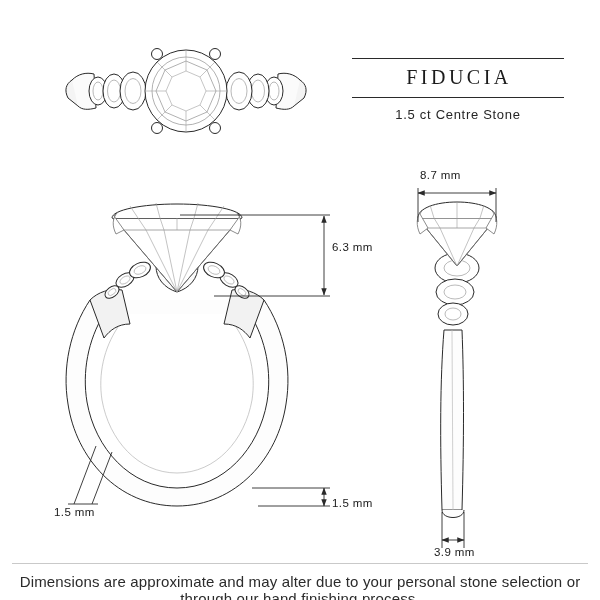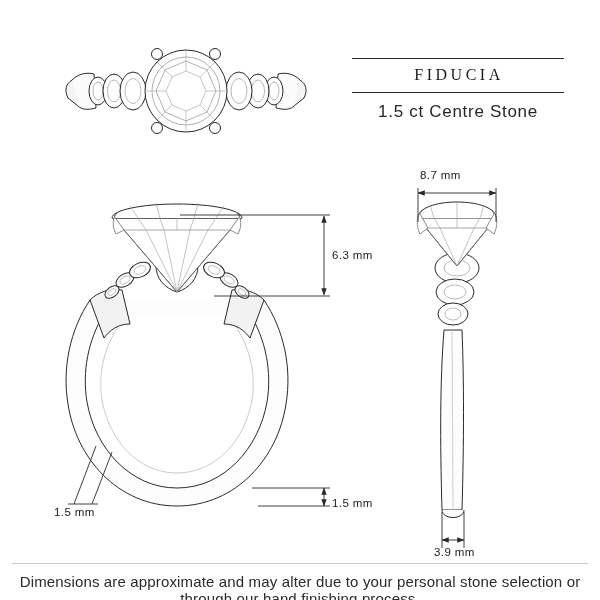--- a/index.html
+++ b/index.html
@@ -28,34 +28,34 @@
     top: 58px;
     width: 212px;
     text-align: center;
   }
   #title-rule-top {
     width: 100%;
     height: 1px;
     background: #2a2a2a;
   }
   #product-title {
-    font-size: 16px;
+    font-size: 20px;
     letter-spacing: 3.5px;
     font-family: "Liberation Serif", serif;
     padding: 7px 0 8px 2px;
     color: #1b1b1b;
     white-space: nowrap;
   }
   #title-rule-bottom {
     width: 100%;
     height: 1px;
     background: #2a2a2a;
   }
   #subtitle {
-    font-size: 17px;
+    font-size: 13px;
     letter-spacing: 0.7px;
     padding-top: 9px;
     color: #262626;
     white-space: nowrap;
   }
 
   
   #footer-rule {
     left: 12px;
     top: 563px;
@@ -73,21 +73,21 @@
     letter-spacing: 0.15px;
   }
 
   
   .dim-label {
     font-size: 11.5px;
     color: #1a1a1a;
     letter-spacing: 0.4px;
     white-space: nowrap;
   }
-  #dim-height-label { left: 332px; top: 249px; }
+  #dim-height-label { left: 332px; top: 241px; }
   #dim-band-right-label { left: 332px; top: 497px; }
   #dim-band-left-label { left: 54px; top: 506px; }
   #dim-width-label { left: 420px; top: 169px; }
   #dim-depth-label { left: 434px; top: 546px; }
 
   svg { display: block; }
   #line-layer { left: 0; top: 0; }
   .ring-svg { overflow: visible; }
 </style>
 </head>

